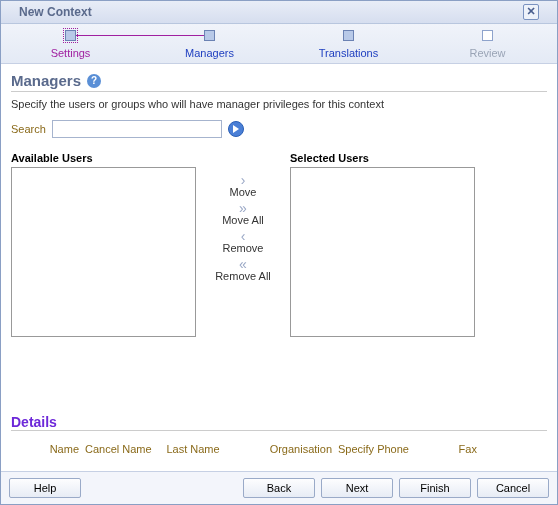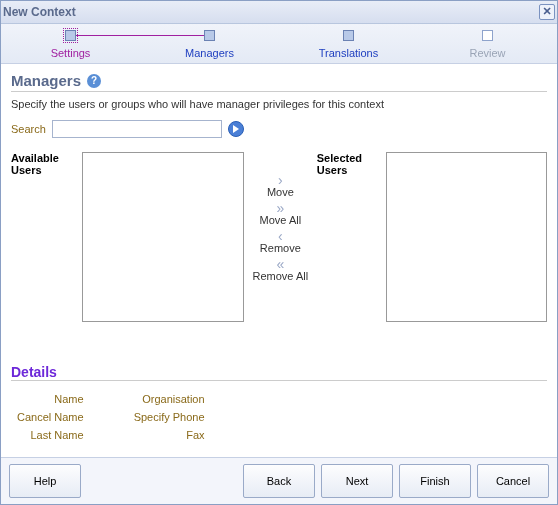--- a/index.html
+++ b/index.html
@@ -1,18 +1,18 @@
 <!DOCTYPE html>
 <html><head>
 <meta charset="utf-8">
 <style>
 * { box-sizing: border-box; margin: 0; padding: 0; }
 body { font-family: Tahoma, Arial, sans-serif; font-size: 11px; background: #fff; }
 .dialog { width: 558px; height: 505px; border: 1px solid #8a9fc4; display: flex; flex-direction: column; }
-.titlebar { background: linear-gradient(#e8edf7, #d6deef); border-bottom: 1px solid #b8c6de; padding: 3px 2px; display: flex; justify-content: space-between; align-items: center; }
+.titlebar { background: linear-gradient(#e8edf7, #d6deef); border-bottom: 1px solid #b8c6de; padding: 3px 18px; display: flex; justify-content: space-between; align-items: center; }
 .titlebar-text { color: #5a6a8c; font-weight: bold; font-size: 12px; }
 .close-btn { width: 16px; height: 16px; border: 1px solid #7a92c0; background: #eef2fa; color: #4a5f8f; font-weight: bold; font-size: 11px; line-height: 12px; text-align: center; cursor: pointer; border-radius: 2px; }
 .steps { background: linear-gradient(#f0f3fa, #e4eaf5); border-bottom: 1px solid #c6d0e4; padding: 6px 0 4px 0; display: flex; position: relative; }
 .step { flex: 1; text-align: center; position: relative; }
 .step-icon { width: 11px; height: 11px; border: 1px solid #8ea3cc; display: inline-block; background: #fff; position: relative; z-index: 2; }
 .step-icon.done, .step-icon.current { background: #b8c9e8; border-color: #6b82b3; }
 .step-icon.current { outline: 1px dotted #a020a0; outline-offset: 1px; }
 .step-line { position: absolute; top: 11px; height: 1px; background: #a020a0; z-index: 1; }
 .step-label { margin-top: 4px; font-size: 11px; }
 .step-label.active { color: #a020a0; }
@@ -21,33 +21,33 @@
 .content { flex: 1; padding: 8px 10px; overflow: auto; display: flex; flex-direction: column; }
 .section-title { color: #5a6a8c; font-weight: bold; font-size: 15px; margin-bottom: 2px; display: flex; align-items: center; gap: 6px; }
 .help-icon { width: 14px; height: 14px; border-radius: 50%; background: #5a8fd6; color: #fff; font-weight: bold; font-size: 10px; display: inline-flex; align-items: center; justify-content: center; cursor: pointer; }
 .hr { height: 1px; background: #ccc; margin-bottom: 6px; }
 .desc { color: #333; margin-bottom: 10px; }
 .search-row { display: flex; align-items: center; gap: 6px; margin-bottom: 14px; }
 .search-label { color: #8a6a1a; }
 .search-input { width: 170px; height: 18px; border: 1px solid #a6b4ce; padding: 1px 3px; font-size: 11px; }
 .go-btn { width: 16px; height: 16px; border-radius: 50%; background: #4a7fd6; display: inline-flex; align-items: center; justify-content: center; cursor: pointer; border: 1px solid #2a5fb6; }
 .picker { display: flex; gap: 8px; align-items: flex-start; margin-bottom: 14px; }
-.picker-col { display: flex; flex-direction: row; }
+.picker-col { display: flex; flex-direction: column; }
 .picker-label { font-weight: bold; font-size: 11px; margin-bottom: 3px; }
 .listbox { width: 185px; height: 170px; border: 1px solid #999; background: #fff; }
 .shuttle { width: 78px; display: flex; flex-direction: column; align-items: center; gap: 4px; padding-top: 22px; }
 .shuttle-btn { display: flex; flex-direction: column; align-items: center; cursor: pointer; font-size: 11px; color: #333; }
 .chev { font-size: 14px; color: #9aa8c6; line-height: 12px; }
 .details-title { color: #6d28d9; font-weight: bold; font-size: 14px; margin-top: auto; }
 .details-grid { display: flex; gap: 50px; padding: 6px 0 8px 6px; }
-.dcol { display: flex; flex-direction: column; gap: 6px; }
+.dcol { display: flex; gap: 6px; }
 .dlabel { color: #8a6a1a; text-align: right; min-width: 62px; }
 .footer { border-top: 1px solid #c6d0e4; background: #f3f5fb; padding: 6px 8px; display: flex; gap: 6px; }
 .footer .spacer { flex: 1; }
-.btn { min-width: 72px; height: 34px; border: 1px solid #9aaac8; background: linear-gradient(#fdfdfe,#e7ecf5); font-size: 11px; cursor: pointer; border-radius: 2px; }
+.btn { min-width: 72px; height: 20px; border: 1px solid #9aaac8; background: linear-gradient(#fdfdfe,#e7ecf5); font-size: 11px; cursor: pointer; border-radius: 2px; }
 </style>
 </head>
 <body>
 
 <div class="dialog">
   <div class="titlebar">
     <span class="titlebar-text">New Context</span>
     <span class="close-btn">✕</span>
   </div>
 

